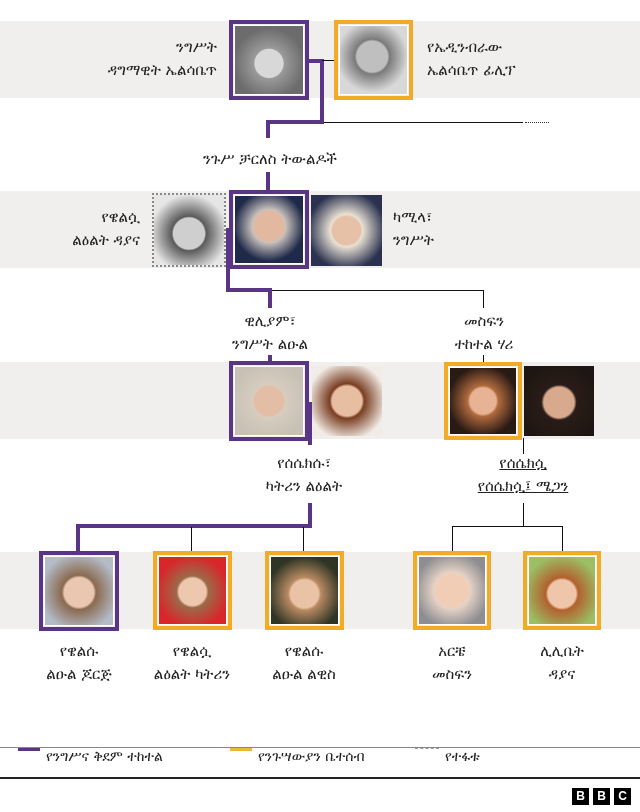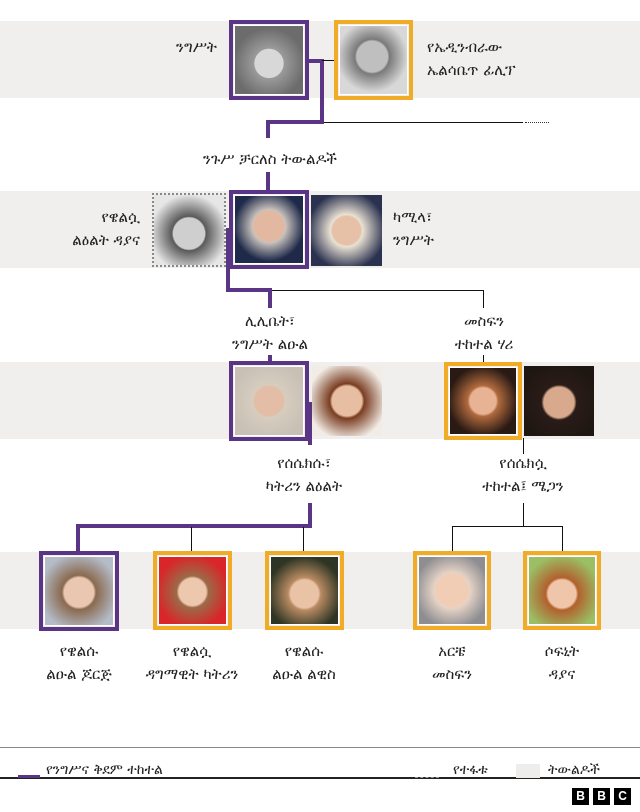--- a/index.html
+++ b/index.html
@@ -16,21 +16,21 @@
   .label { position:absolute; font-size:15px; line-height:23px; white-space:nowrap; }
   .label .line { display:block; }
   .right { text-align:right; }
   .center { text-align:center; transform:translateX(-50%); }
   .left { text-align:left; }
   .ln { position:absolute; }
   .lp { background:#5a3586; }
   .lb { background:#111; }
   .legend { position:absolute; left:0; width:640px; top:747px; height:32px;
             border-top:1px solid #888; border-bottom:2px solid #222; box-sizing:border-box; }
-  .legend-item { position:absolute; top:0; height:30px; display:flex; align-items:flex-end; font-size:14px; }
+  .legend-item { position:absolute; top:0; height:30px; display:flex; align-items:flex-start; font-size:14px; }
   .swatch-line { display:inline-block; width:22px; height:3px; margin-right:6px; }
   .swatch-dash { display:inline-block; width:24px; border-top:1px dashed #999; margin-right:6px; }
   .swatch-box { display:inline-block; width:24px; height:14px; background:#efedeb; margin-right:8px; }
   .bbc { position:absolute; top:788px; left:572px; display:flex; gap:4px; }
   .bbc span { display:inline-block; width:17px; height:17px; background:#000; color:#fff;
               font-family:"Liberation Sans", sans-serif; font-weight:bold; font-size:12px;
               line-height:17px; text-align:center; }
 </style>
 </head>
 <body>
@@ -65,20 +65,21 @@
 <div class="ln lb" style="left:303px;top:527px;width:1px;height:25px;"></div>
 
 <div class="ln lb" style="left:523px;top:438px;width:1px;height:16px;"></div>
 <div class="ln lb" style="left:523px;top:503px;width:1px;height:24px;"></div>
 <div class="ln lb" style="left:452px;top:526px;width:111px;height:1px;"></div>
 <div class="ln lb" style="left:452px;top:526px;width:1px;height:26px;"></div>
 <div class="ln lb" style="left:562px;top:526px;width:1px;height:26px;"></div>
 
 <div class="label right" style="right:423px;top:36px;">
   <span class="line">ንግሥት</span>
+  <span class="line">ዳግማዊት ኤልሳቤጥ</span>
 </div>
 <div class="photo frame-purple" style="left:229px;top:20px;width:80px;height:80px;">
   <div class="face" style="background:radial-gradient(circle at 50% 55%, #d8d8d8 0 28%, #9a9a9a 30%, #6c6c6c 70%);"></div>
 </div>
 <div class="photo frame-gold" style="left:334px;top:20px;width:79px;height:80px;">
   <div class="face" style="background:radial-gradient(circle at 48% 45%, #bfbfbf 0 30%, #7a7a7a 34%, #d8d8d8 70%);"></div>
 </div>
 <div class="label left" style="left:427px;top:36px;">
   <span class="line">የኤዲንብራው</span>
   <span class="line">ኤልሳቤጥ ፊሊፕ</span>
@@ -100,21 +101,21 @@
 </div>
 <div class="photo" style="left:311px;top:195px;width:71px;height:71px;">
   <div class="face" style="background:radial-gradient(circle at 50% 50%, #e7c0a8 0 28%, #e9e1d3 32%, #2b3250 78%);"></div>
 </div>
 <div class="label left" style="left:393px;top:206px;">
   <span class="line">ካሚላ፣</span>
   <span class="line">ንግሥት</span>
 </div>
 
 <div class="label center" style="left:270px;top:310px;">
-  <span class="line">ሊሊቤት፣</span>
+  <span class="line">ዊሊያም፣</span>
   <span class="line">ንግሥት ልዑል</span>
 </div>
 <div class="label center" style="left:484px;top:310px;">
   <span class="line">መስፍን</span>
   <span class="line">ተከተል ሃሪ</span>
 </div>
 
 <div class="photo frame-purple" style="left:229px;top:361px;width:80px;height:80px;">
   <div class="face" style="background:radial-gradient(circle at 50% 50%, #e3bda6 0 30%, #d6cdbf 34%, #c8c0b5 80%);"></div>
 </div>
@@ -125,23 +126,23 @@
   <div class="face" style="background:radial-gradient(circle at 50% 50%, #e7b394 0 28%, #b06a3e 33%, #2a1a14 75%);"></div>
 </div>
 <div class="photo" style="left:524px;top:366px;width:70px;height:70px;">
   <div class="face" style="background:radial-gradient(circle at 50% 52%, #d8a98c 0 30%, #2a1c18 35%, #1e1612 80%);"></div>
 </div>
 
 <div class="label center" style="left:304px;top:452px;">
   <span class="line">የሰሴክሱ፣</span>
   <span class="line">ካትሪን ልዕልት</span>
 </div>
-<div class="label center" style="left:523px;top:452px;">
+<div class="label center" style="left:523px;top:452px;text-decoration:underline;">
   <span class="line">የሰሴክሷ</span>
-  <span class="line">ተከተል፤ ሜጋን</span>
+  <span class="line">የሰሴክሷ፤ ሜጋን</span>
 </div>
 
 <div class="photo frame-purple" style="left:39px;top:551px;width:80px;height:80px;">
   <div class="face" style="background:radial-gradient(circle at 50% 52%, #eac7b0 0 30%, #8a6a50 35%, #b4bcc8 80%);"></div>
 </div>
 <div class="photo frame-gold" style="left:153px;top:551px;width:79px;height:79px;">
   <div class="face" style="background:radial-gradient(circle at 50% 52%, #eec8ae 0 28%, #9c6a48 33%, #d8262a 75%);"></div>
 </div>
 <div class="photo frame-gold" style="left:265px;top:551px;width:79px;height:79px;">
   <div class="face" style="background:radial-gradient(circle at 50% 55%, #eac2a6 0 28%, #b88a62 33%, #2e3524 75%);"></div>
@@ -152,47 +153,47 @@
 <div class="photo frame-gold" style="left:523px;top:551px;width:78px;height:79px;">
   <div class="face" style="background:radial-gradient(circle at 50% 55%, #efc6aa 0 28%, #b2612e 33%, #9bbf64 78%);"></div>
 </div>
 
 <div class="label center" style="left:79px;top:640px;">
   <span class="line">የዌልሱ</span>
   <span class="line">ልዑል ጆርጅ</span>
 </div>
 <div class="label center" style="left:192px;top:640px;">
   <span class="line">የዌልሷ</span>
-  <span class="line">ዳግማዊት ካትሪን</span>
+  <span class="line">ልዕልት ካትሪን</span>
 </div>
 <div class="label center" style="left:304px;top:640px;">
   <span class="line">የዌልሱ</span>
   <span class="line">ልዑል ልዊስ</span>
 </div>
 <div class="label center" style="left:452px;top:640px;">
   <span class="line">አርቼ</span>
   <span class="line">መስፍን</span>
 </div>
 <div class="label center" style="left:562px;top:640px;">
-  <span class="line">ሶፍኒት</span>
+  <span class="line">ሊሊቤት</span>
   <span class="line">ዳያና</span>
 </div>
 
 <div class="legend">
   <div class="legend-item" style="left:18px;">
     <span class="swatch-line" style="background:#5a3586;"></span>
     <span>የንግሥና ቅደም ተከተል</span>
   </div>
-  <div class="legend-item" style="left:415px;gap:8px;">
+  <div class="legend-item" style="left:230px;">
+    <span class="swatch-line" style="background:#e8b93a;"></span>
+    <span>የንጉሣውያን ቤተሰብ</span>
+  </div>
+  <div class="legend-item" style="left:415px;">
     <span class="swatch-dash"></span>
     <span>የተፋቱ</span>
-  </div>
-  <div class="legend-item" style="left:516px;">
-    <span class="swatch-box"></span>
-    <span>ትውልዶች</span>
   </div>
 </div>
 
 <div class="bbc">
   <span>B</span>
   <span>B</span>
   <span>C</span>
 </div>
 
 </body></html>

